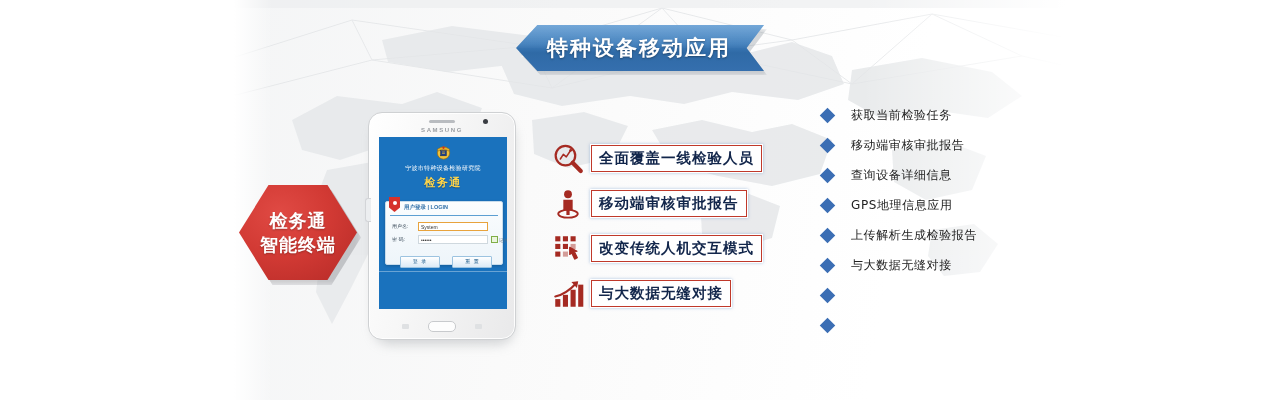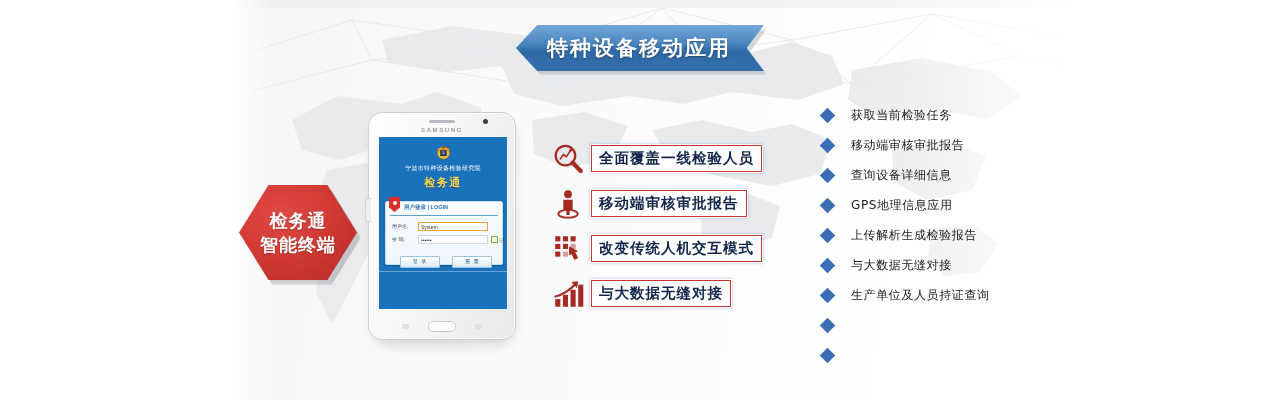--- a/index.html
+++ b/index.html
@@ -483,23 +483,19 @@
     <div class="blt">
       <span class="blt-dia"></span>
       <span class="blt-txt">上传解析生成检验报告</span>
     </div>
     <div class="blt">
       <span class="blt-dia"></span>
       <span class="blt-txt">与大数据无缝对接</span>
     </div>
     <div class="blt">
       <span class="blt-dia"></span>
-      <span class="blt-txt">生产单位及人员持证查询</span>
-    </div>
-    <div class="blt">
-      <span class="blt-dia"></span>
     </div>
     <div class="blt">
       <span class="blt-dia"></span>
     </div>
   </div>
 
 </div>
 
 </body></html>

